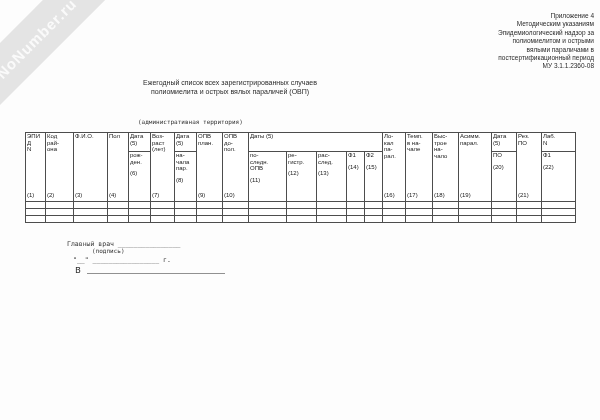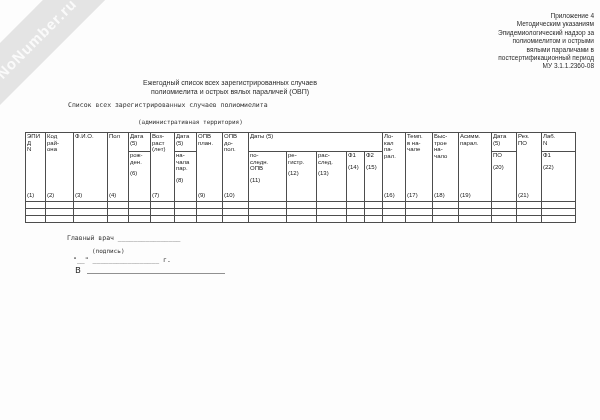--- a/index.html
+++ b/index.html
@@ -24,21 +24,21 @@
   th,td{border:1px solid #4d4d4d;padding:0 1px;vertical-align:top;font-weight:normal;text-align:left;
         font-size:6px;line-height:1.12;font-family:"Liberation Sans",sans-serif;color:#1a1a1a;overflow:hidden;}
   tr.r1{height:19px;}
   tr.r2{height:50px;}
   tbody tr{height:7px;}
   tbody td{padding:0;font-size:1px;line-height:1px;}
   .vcell{display:flex;flex-direction:column;justify-content:space-between;height:66px;}
   .scell .num{display:block;margin-top:5px;}
   .lbl{white-space:pre-line;}
   
-  .foot1{position:absolute;left:23px;top:234px;font-size:6.5px;padding-left:44px;}
+  .foot1{position:absolute;left:23px;top:240px;font-size:6.5px;padding-left:44px;}
   .foot2{position:absolute;left:92px;top:247px;font-size:6px;}
   .foot3{position:absolute;left:73px;top:256px;font-size:6.5px;}
   .foot4{position:absolute;left:75px;top:265px;font-size:10px;font-family:Liberation Mono, monospace;}
 </style>
 </head>
 <body>
 
 <div class="page">
 
   <div class="watermark">
@@ -53,21 +53,20 @@
     <div>вялыми параличами в</div>
     <div>постсертификационный период</div>
     <div>МУ 3.1.1.2360-08</div>
   </div>
 
   <div class="title">
     <div>Ежегодный список всех зарегистрированных случаев</div>
     <div>полиомиелита и острых вялых параличей (ОВП)</div>
   </div>
 
-  <div class="sub1 mono">Список всех зарегистрированных случаев полиомиелита</div>
   <div class="sub3 mono">(административная территория)</div>
 
   <table id="regtable">
       <colgroup>
         <col style="width: 20px;">
         <col style="width: 28px;">
         <col style="width: 34px;">
         <col style="width: 21px;">
         <col style="width: 22px;">
         <col style="width: 24px;">

